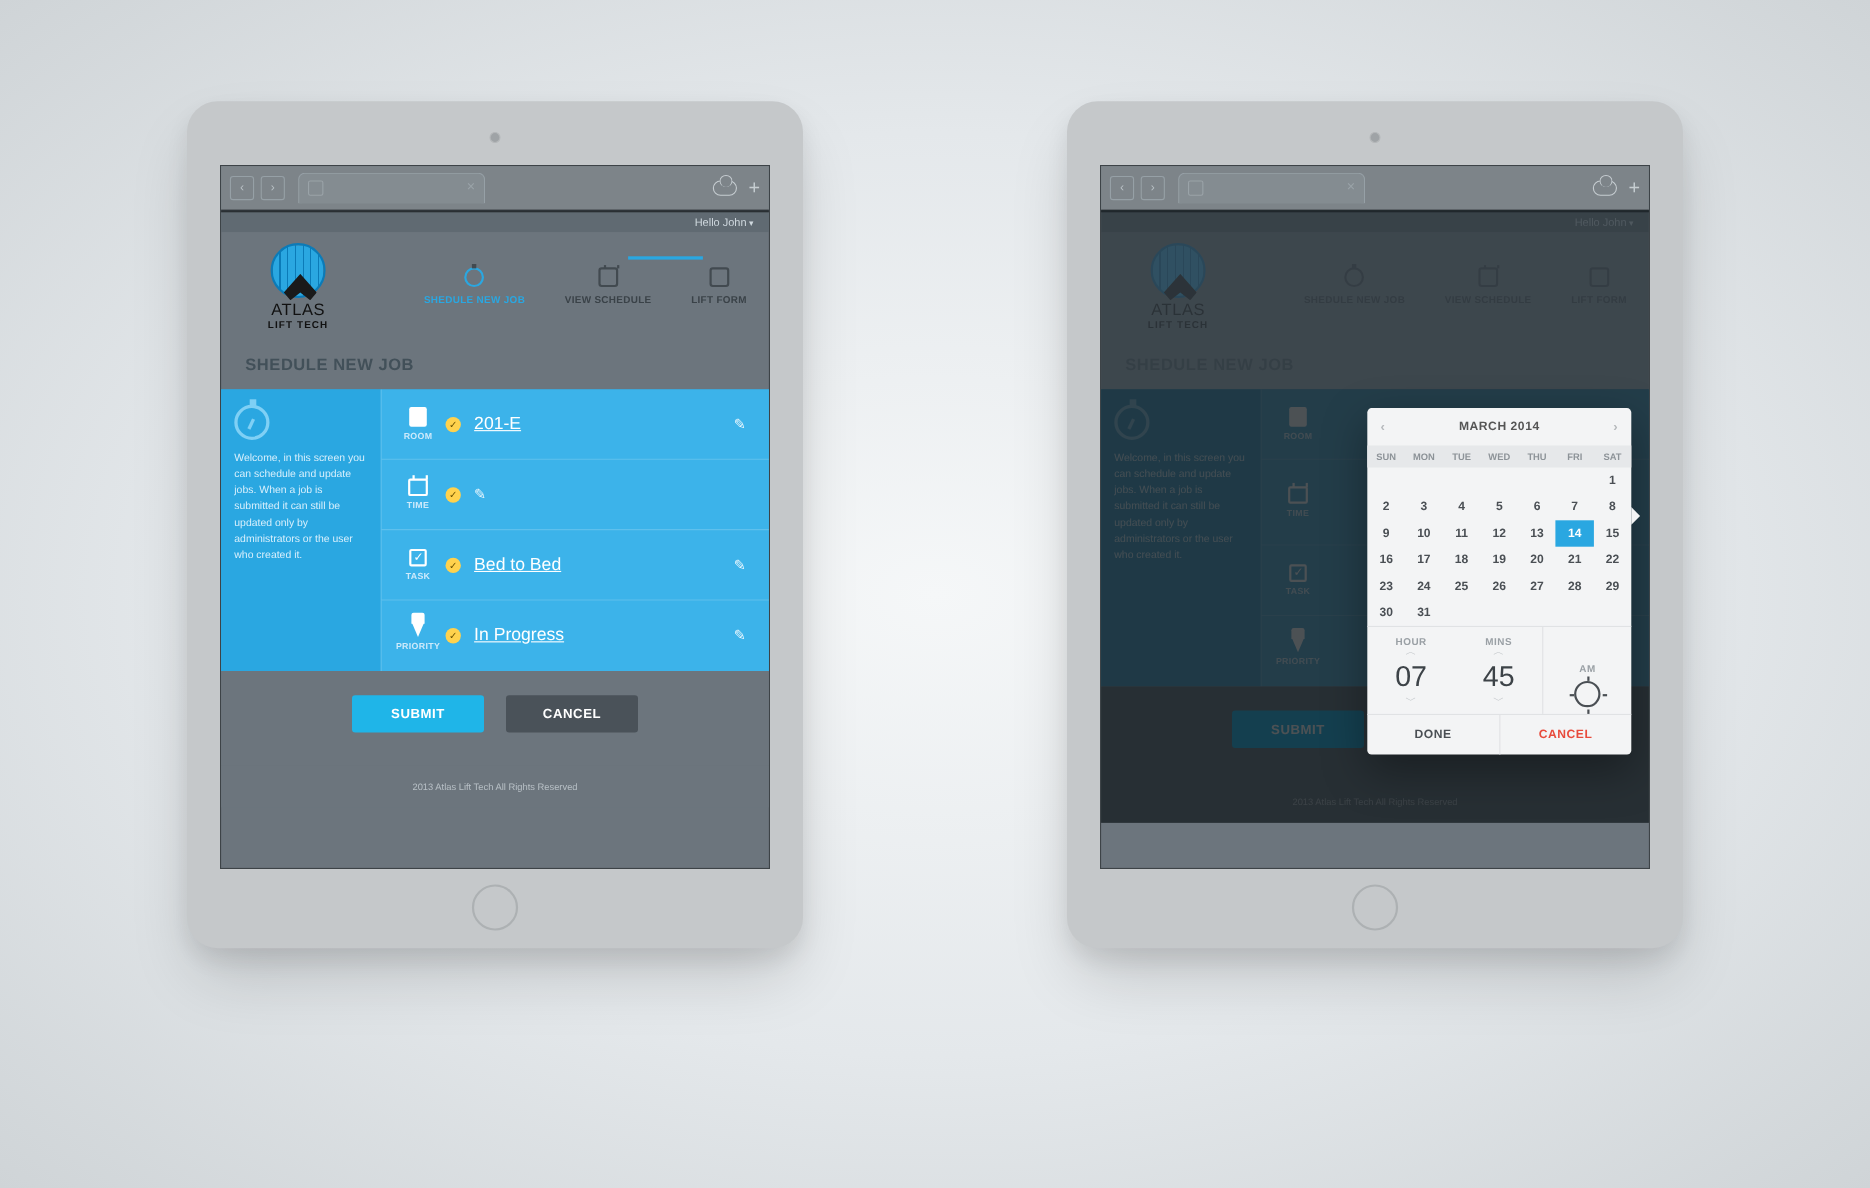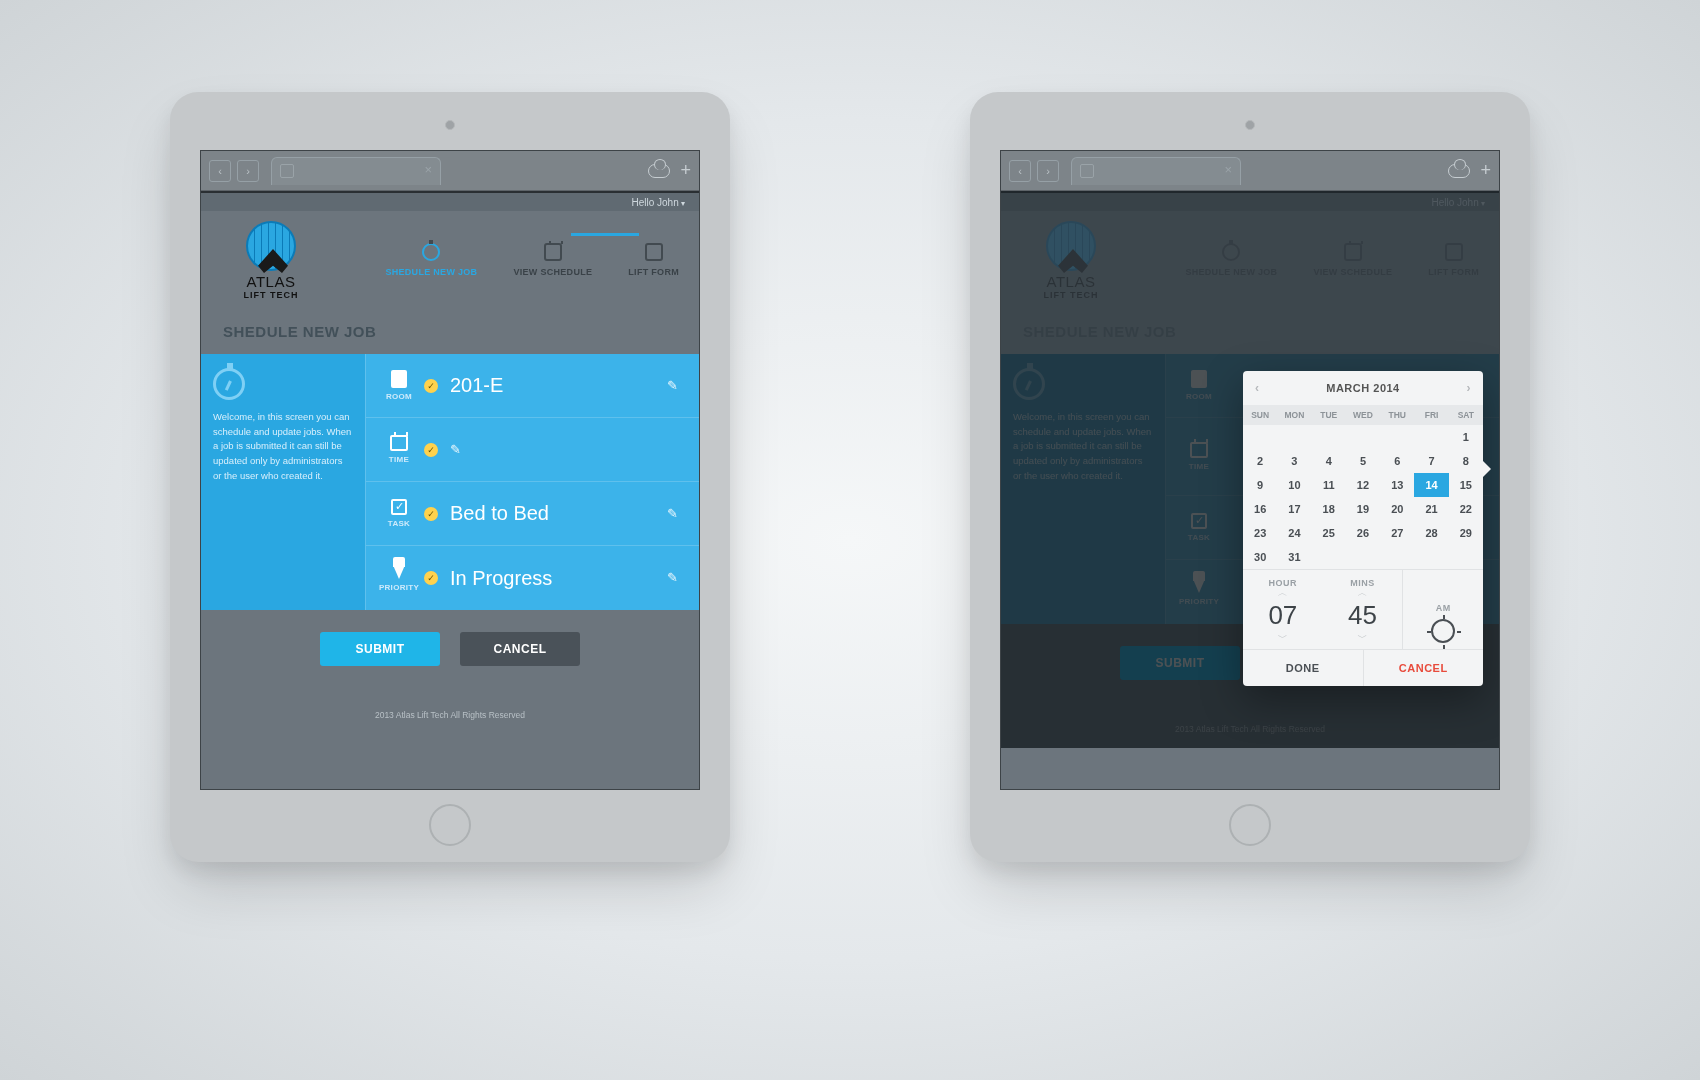--- a/index.html
+++ b/index.html
@@ -72,40 +72,40 @@
   .mainnav .ico.timer::before { content:""; position:absolute; top:-5px; left:5px; width:4px; height:4px; background:#424a50; }
   .mainnav .ico.cal::before { content:""; position:absolute; top:-4px; left:3px; width:10px; height:3px; border-left:2px solid #424a50; border-right:2px solid #424a50; }
   .mainnav .lbl { font-size:9px; font-weight:700; color:#3a4248; letter-spacing:.3px; }
   .mainnav .lbl.active { color:#2aa7e1; }
   .mainnav .ico.active { border-color:#2aa7e1; }
 
   .page-title { font-size:15px; font-weight:800; color:#425059; letter-spacing:.5px; padding:2px 0 14px 22px; }
 
   
   .panel { display:flex; background:#2aa7e1; }
-  .side { width:164px; padding:14px 12px; color:#d7effc; font-size:9.5px; line-height:1.55; background:#2aa7e1; }
+  .side { width:145px; padding:14px 12px; color:#d7effc; font-size:9.5px; line-height:1.55; background:#2aa7e1; }
   .side-icon { width:32px; height:32px; border:3px solid #7fd0f5; border-radius:50%; margin-bottom:10px; position:relative; }
   .side-icon::before { content:""; position:absolute; top:-8px; left:11px; width:6px; height:6px; background:#7fd0f5; }
   .side-icon::after { content:""; position:absolute; top:10px; left:13px; width:3px; height:10px; background:#7fd0f5; transform-origin:top; transform:rotate(25deg); }
 
   .rows { flex:1; background:#3cb3ea; }
   .row { display:flex; align-items:center; border-bottom:1px solid rgba(255,255,255,.18); border-left:1px solid rgba(255,255,255,.18); padding:10px 16px 10px 12px; min-height:64px; }
   .row:last-child { border-bottom:none; }
   .row-icocol { width:42px; display:flex; flex-direction:column; align-items:center; gap:4px; }
   .row-ico { width:16px; height:18px; background:#fff; border-radius:2px; position:relative; }
   .row-ico.cal { background:none; border:2px solid #fff; width:18px; height:16px; }
   .row-ico.cal::before { content:""; position:absolute; top:-5px; left:2px; width:10px; height:4px; border-left:2px solid #fff; border-right:2px solid #fff; }
   .row-ico.task { background:none; border:2px solid #fff; width:16px; height:16px; }
   .row-ico.task::after { content:"✓"; color:#fff; font-size:11px; position:absolute; top:-1px; left:2px; }
   .row-ico.pin { width:0; height:0; background:none; border-left:6px solid transparent; border-right:6px solid transparent; border-top:14px solid #fff; position:relative; }
   .row-ico.pin::before { content:""; position:absolute; top:-22px; left:-6px; width:12px; height:10px; background:#fff; border-radius:2px 2px 0 0; }
   .row-lbl { font-size:8px; color:#cdeafb; font-weight:700; letter-spacing:.3px; }
   .check { width:14px; height:14px; border-radius:50%; background:#ffd24d; color:#6b5200; font-size:9px; display:flex; align-items:center; justify-content:center; margin:0 12px 0 4px; flex-shrink:0; }
   .valcol { flex:1; color:#fff; }
-  .val-main { font-size:20px; font-weight:300; }
+  .val-main { font-size:16px; font-weight:300;text-decoration:underline; }
   .val-sub { font-size:12px; font-weight:300; opacity:.95; margin-bottom:2px; }
   .edit { width:16px; height:16px; color:#fff; opacity:.9; font-size:13px; }
 
   
   .actions { display:flex; justify-content:center; gap:20px; padding:22px 0 30px; background:#6c757d; }
   .btn { width:120px; height:34px; border-radius:3px; font-size:12px; font-weight:700; letter-spacing:.5px; display:flex; align-items:center; justify-content:center; color:#fff; }
   .btn.primary { background:#1fb5e8; }
   .btn.secondary { background:#4a5259; }
 
   .footer-text { text-align:center; font-size:8.5px; color:#b8c0c6; padding:14px 0; background:#6c757d; }

